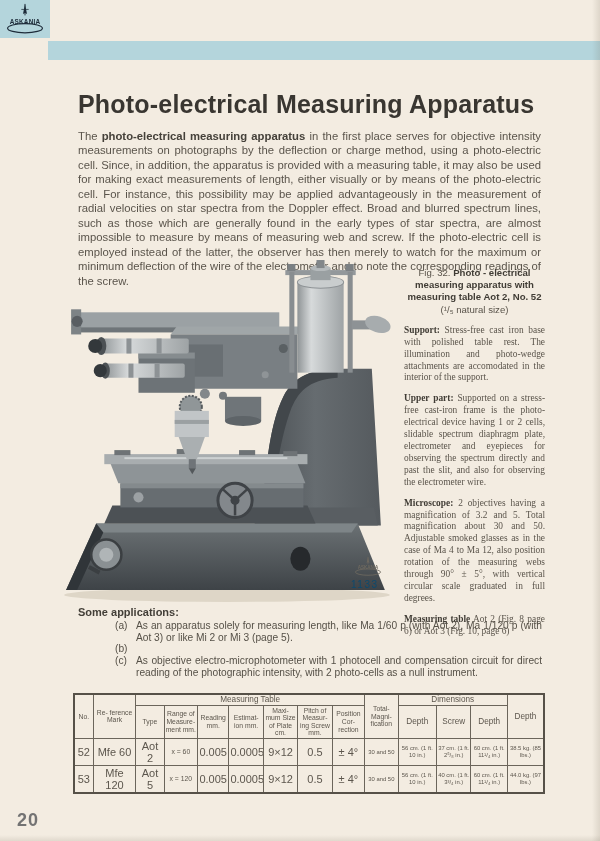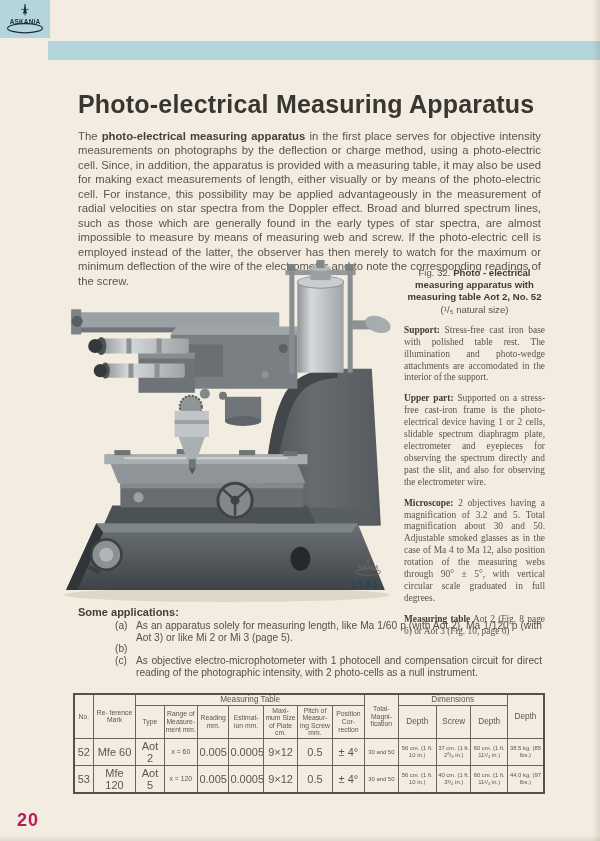--- a/index.html
+++ b/index.html
@@ -30,21 +30,21 @@
   .app-text{flex:1;text-align:justify;}
   
   .spec-table{left:73px;top:693px;width:472px;border-collapse:collapse;table-layout:fixed;color:#5c564d;border:2px solid #565148;}
   .spec-table th,.spec-table td{border:1px solid #6b655b;font-weight:normal;text-align:center;vertical-align:middle;padding:1px 1px;overflow:hidden;}
   .spec-table th{font-size:6.8px;line-height:7.6px;}
   .spec-table .grp{font-size:8.2px;}
   .spec-table td{font-size:11px;height:21px;}
   .spec-table td.small{font-size:5.9px;line-height:6.6px;}
   .spec-table td.range{font-size:6.8px;}
   
-  .page-num{left:17px;top:810px;font-size:18px;font-weight:bold;color:#be185d;letter-spacing:1px;}
+  .page-num{left:17px;top:810px;font-size:18px;font-weight:bold;color:#737373;letter-spacing:1px;}
   
   .edge-r{right:0;top:0;width:8px;height:841px;background:linear-gradient(to right,rgba(0,0,0,0),rgba(90,80,60,.14));}
   .edge-b{left:0;bottom:0;width:600px;height:6px;background:linear-gradient(to bottom,rgba(0,0,0,0),rgba(90,80,60,.12));}
 </style>
 </head>
 <body>
 
 <div class="abs logo-tile">
   <svg viewBox="0 0 48 38" width="44" height="35">
     <path d="M24,2 L26.2,13 L24,12 L21.8,13 Z" fill="#1e2c3a"></path>

